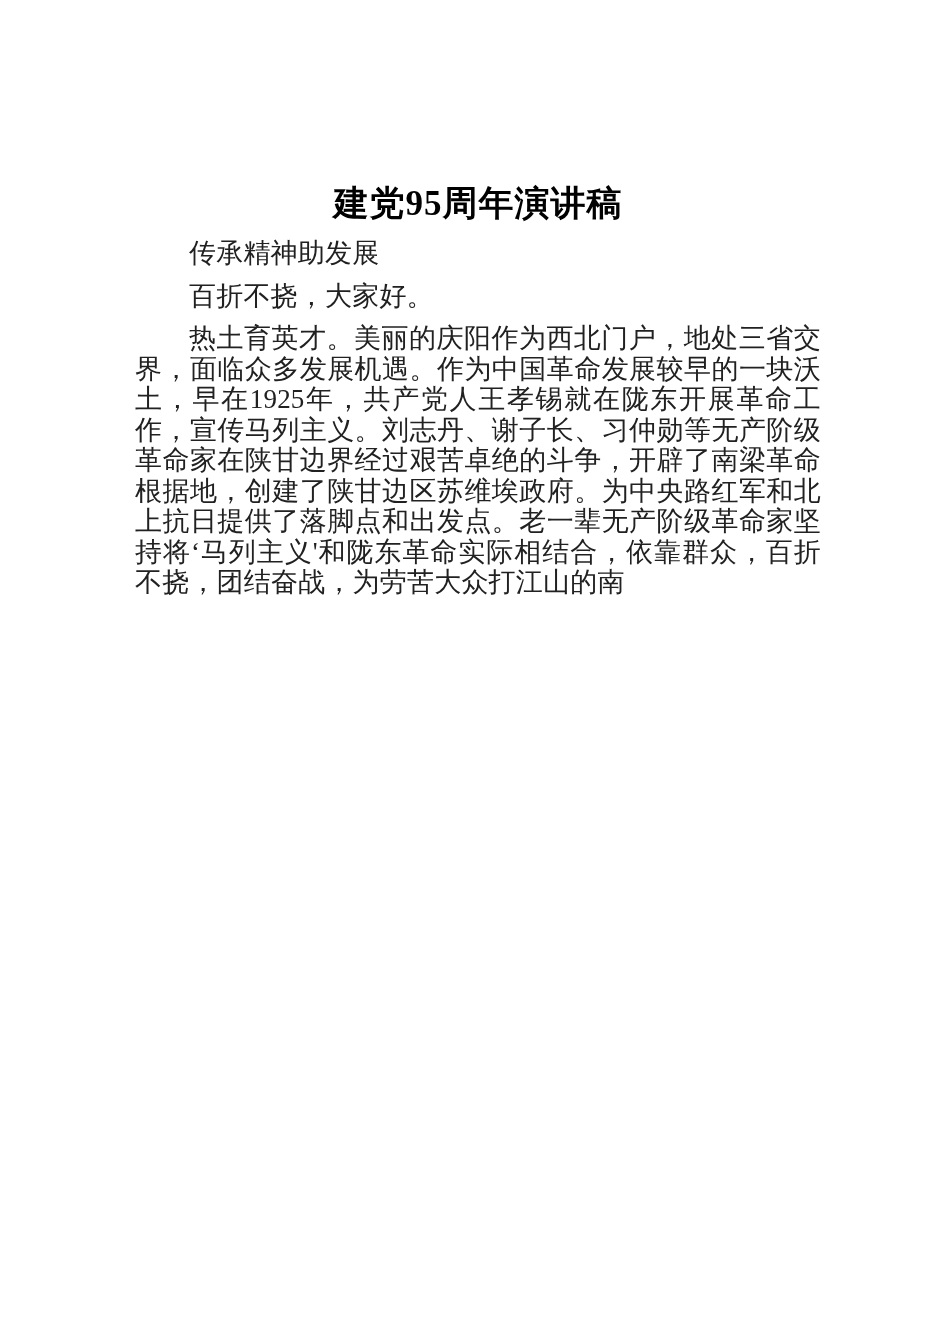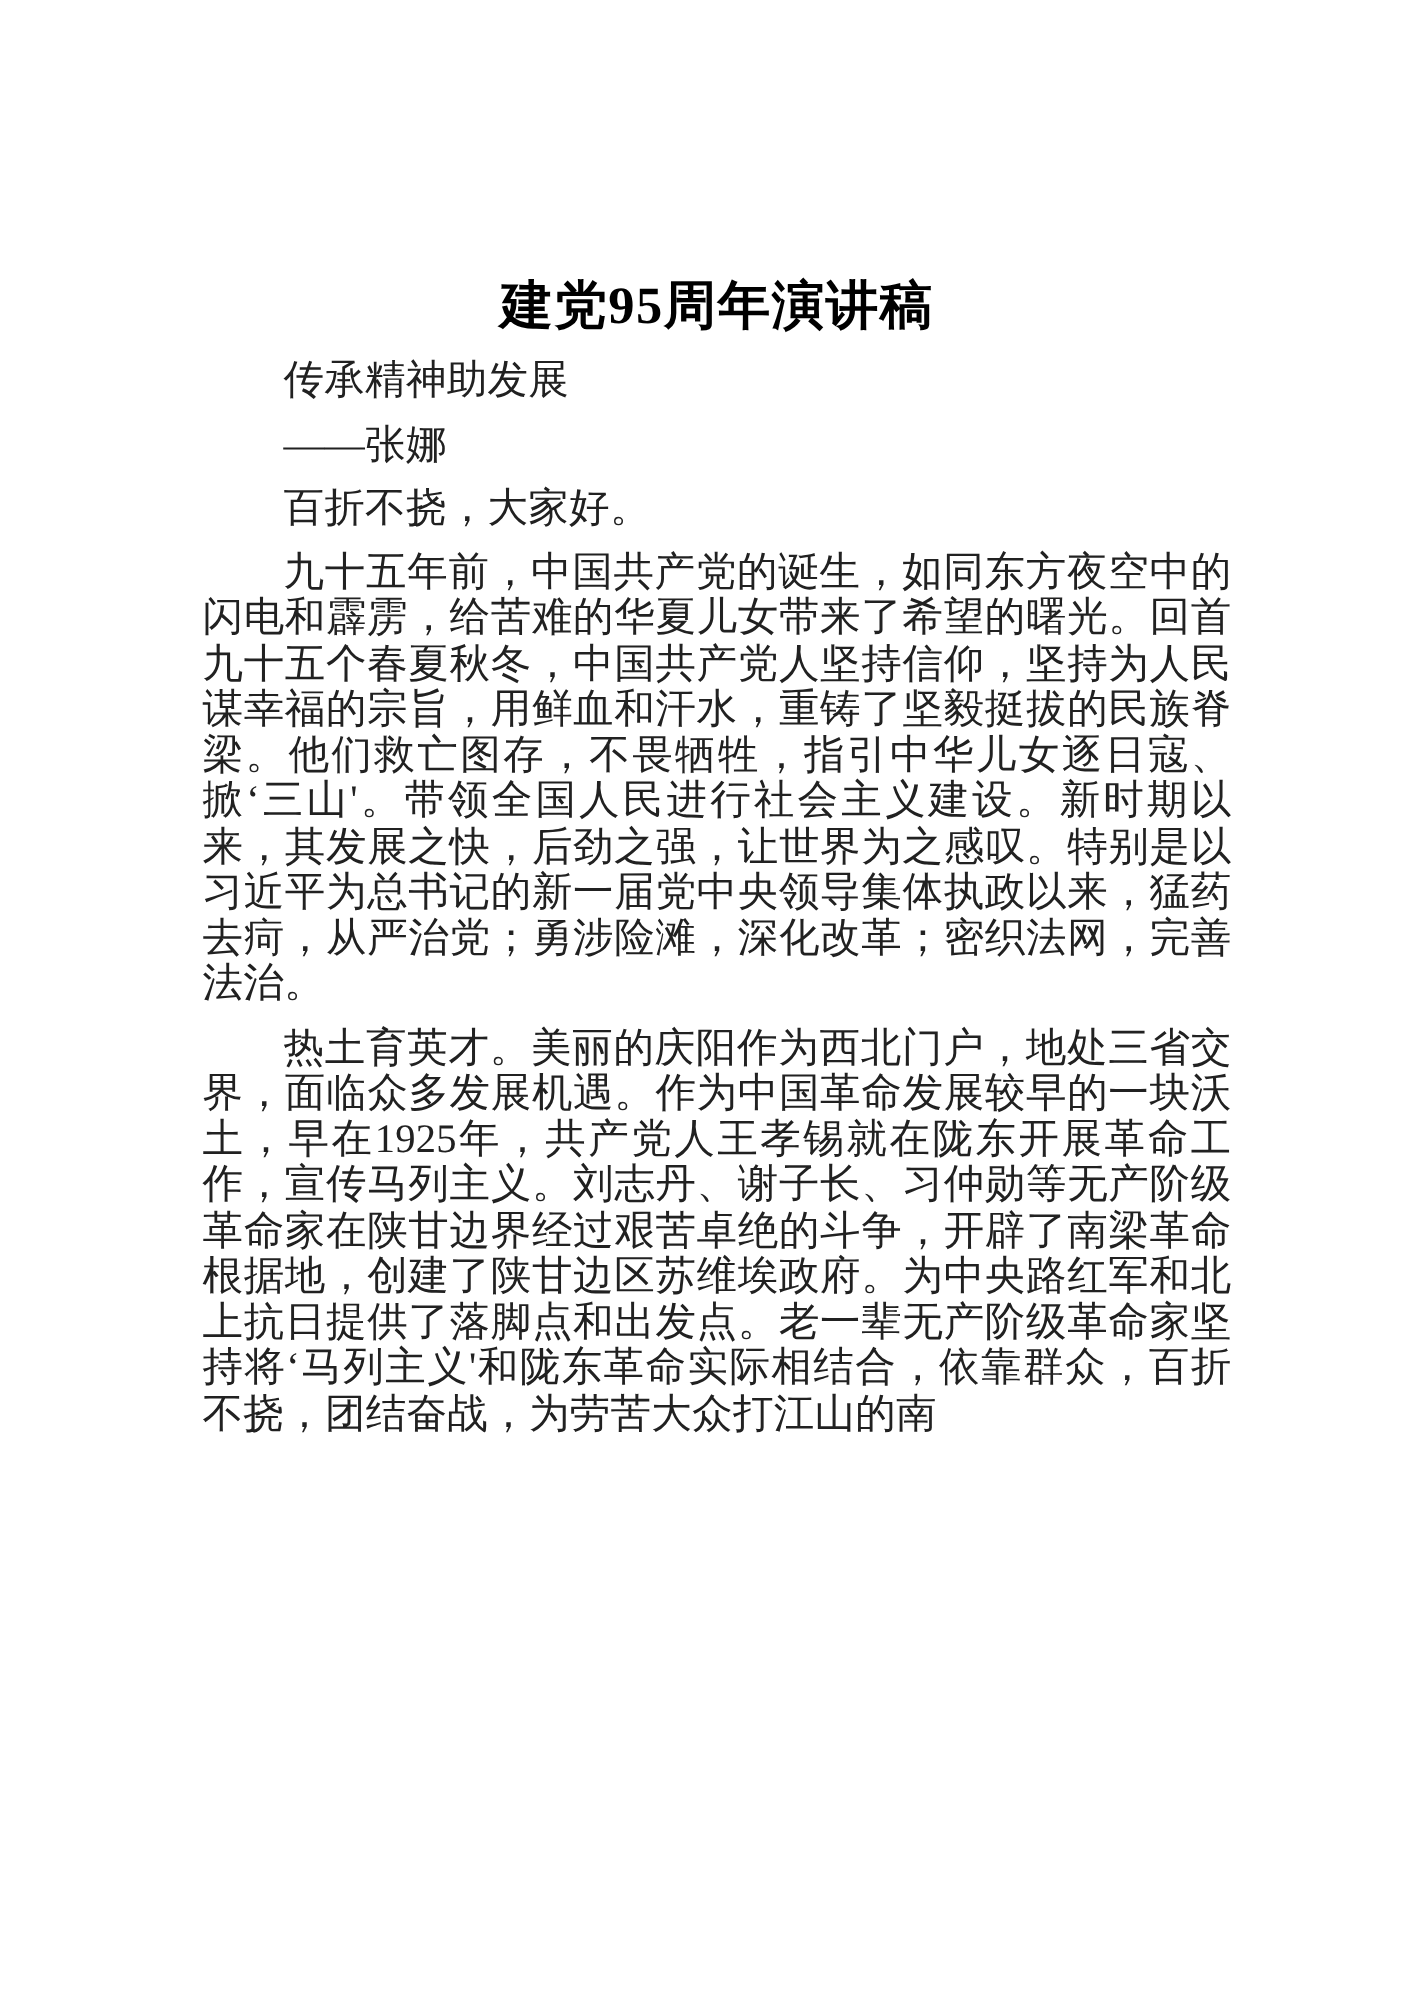--- a/index.html
+++ b/index.html
@@ -59,22 +59,20 @@
   }
 </style>
 </head>
 <body>
 
 <main class="page">
   <div class="content">
     <h1 class="doc-title">建党95周年演讲稿</h1>
     <section class="doc-body">
       <p>传承精神助发展</p>
-      <p>——张娜</p>
       <p>百折不挠，大家好。</p>
-      <p>九十五年前，中国共产党的诞生，如同东方夜空中的闪电和霹雳，给苦难的华夏儿女带来了希望的曙光。回首九十五个春夏秋冬，中国共产党人坚持信仰，坚持为人民谋幸福的宗旨，用鲜血和汗水，重铸了坚毅挺拔的民族脊梁。他们救亡图存，不畏牺牲，指引中华儿女逐日寇、掀‘三山'。带领全国人民进行社会主义建设。新时期以来，其发展之快，后劲之强，让世界为之感叹。特别是以习近平为总书记的新一届党中央领导集体执政以来，猛药去疴，从严治党；勇涉险滩，深化改革；密织法网，完善法治。</p>
       <p>热土育英才。美丽的庆阳作为西北门户，地处三省交界，面临众多发展机遇。作为中国革命发展较早的一块沃土，早在1925年，共产党人王孝锡就在陇东开展革命工作，宣传马列主义。刘志丹、谢子长、习仲勋等无产阶级革命家在陕甘边界经过艰苦卓绝的斗争，开辟了南梁革命根据地，创建了陕甘边区苏维埃政府。为中央路红军和北上抗日提供了落脚点和出发点。老一辈无产阶级革命家坚持将‘马列主义'和陇东革命实际相结合，依靠群众，百折不挠，团结奋战，为劳苦大众打江山的南</p>
     </section>
   </div>
   <footer class="page-footer">
     <span class="current">第 1 页</span><span class="total">共 12 页</span>
   </footer>
 </main>
 
 </body></html>

